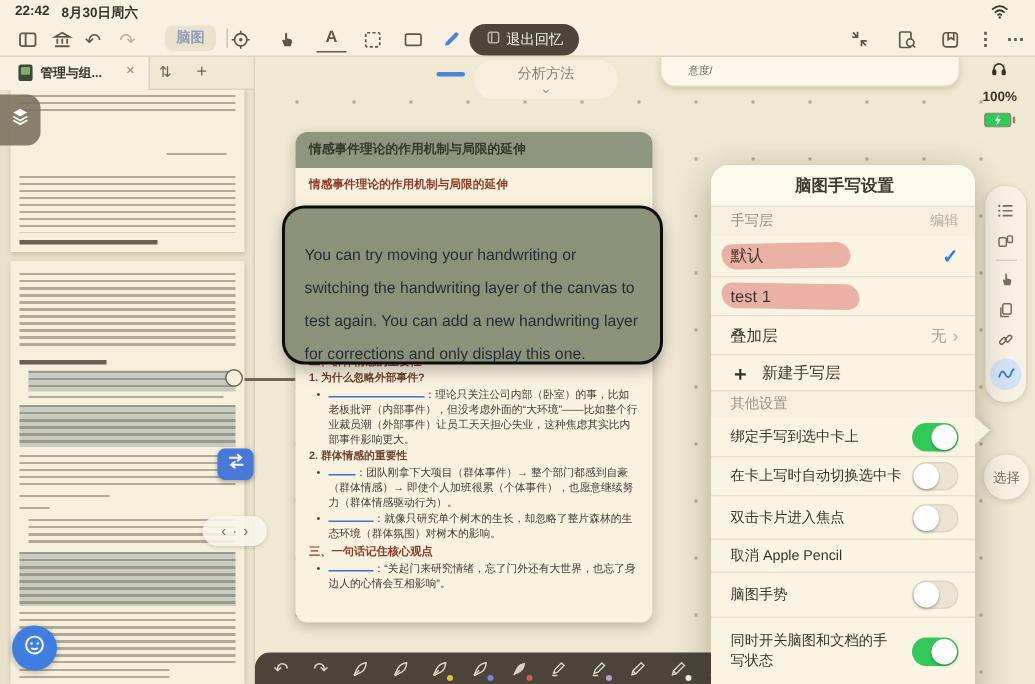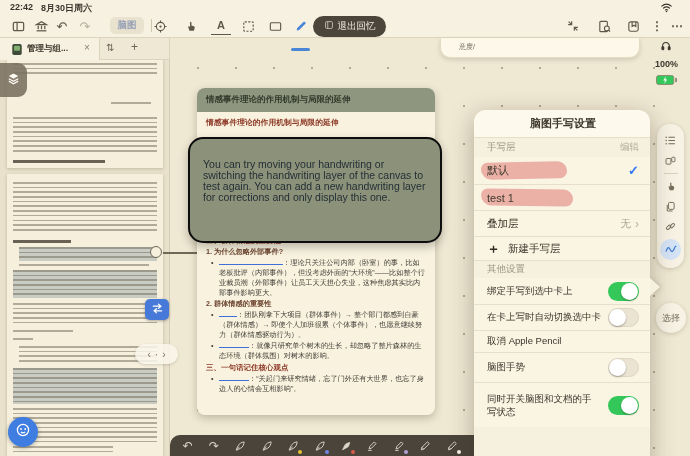--- a/index.html
+++ b/index.html
@@ -54,21 +54,21 @@
   .ct{font-weight:700;color:#8e3b28;font-size:7.8px;}
   .ch{font-weight:700;color:#8e3b28;font-size:7.5px;margin-top:2px;}
   .cs{font-weight:700;color:#6d4531;margin-top:1px;}
   .cb{position:relative;padding-left:13px;margin-top:1px;}
   .cb::before{content:"•";position:absolute;left:5px;color:#44403a;}
   .blank{display:inline-block;border-bottom:1.4px solid #3f6fd8;height:6px;}
   .b-s{width:18px;} .b-m{width:30px;} .b-l{width:64px;}
   .spacer{height:95px;}
 
   
-  .tooltip{left:188px;top:137px;width:254px;height:106px;background:#8c9279;border:2.5px solid #0d0d0d;border-radius:15px;z-index:6;box-shadow:0 4px 10px rgba(0,0,0,.25);padding:20px 14px 0 13px;font-size:10.5px;line-height:11px;color:#242e36;font-weight:500;}
+  .tooltip{left:188px;top:137px;width:254px;height:106px;background:#8c9279;border:2.5px solid #0d0d0d;border-radius:15px;z-index:6;box-shadow:0 4px 10px rgba(0,0,0,.25);padding:20px 14px 0 13px;font-size:10.5px;line-height:22px;color:#242e36;font-weight:500;}
 
   
   .penbar{left:170px;top:435px;width:352px;height:21px;background:#4a443b;border-radius:10px 10px 0 0;display:flex;align-items:center;justify-content:space-evenly;z-index:5;}
   .pt{position:relative;width:18px;height:18px;display:flex;align-items:center;justify-content:center;color:#d9d3c6;font-size:12px;}
   .pt svg{display:block;}
   .dot{position:absolute;right:0;bottom:1px;width:4px;height:4px;border-radius:50%;}
 
   
   .rail{left:657px;top:124px;width:27px;height:144px;background:rgba(247,242,229,.93);border-radius:13px;box-shadow:0 1px 4px rgba(90,80,55,.25);display:flex;flex-direction:column;align-items:center;justify-content:space-evenly;z-index:4;padding:4px 0;}
   .ri{color:#776e5b;display:flex;align-items:center;justify-content:center;width:21px;height:16px;}
@@ -202,20 +202,24 @@
           <rect x="3" y="3" width="10" height="10" rx="2"></rect>
           <path d="M6.5 3v5l2-1.4 2 1.4V3"></path>
         </svg>
       </span>
     <span class="tbi" style="left:647px;font-size:12px;font-weight:700">⋮</span>
     <span class="tbi" style="left:667px;font-size:12px;font-weight:700">⋯</span>
   </div>
 
   <div class="abs canvas">
     <div class="abs topcard"><span>意度/</span></div>
+    <div class="abs analysis">
+      <div class="al">分析方法</div>
+      <div class="ac">⌄</div>
+    </div>
   </div>
 
   <div class="abs conn-line"></div>
   <div class="abs conn-circle"></div>
 
   <div class="abs card">
     <div class="abs card-hd">
         <span>情感事件理论的作用机制与局限的延伸</span>
       </div>
     <div class="abs card-bd">
@@ -458,20 +462,27 @@
           <span class="knob"></span>
         </span>
     </div>
     <div class="prow p-item" style="height:26px">
       <span class="tglrow-label">在卡上写时自动切换选中卡</span>
         <span class="grow"></span>
       <span class="toggle tg-off">
           <span class="knob"></span>
         </span>
     </div>
+    <div class="prow p-item" style="height:29px">
+      <span class="tglrow-label">双击卡片进入焦点</span>
+        <span class="grow"></span>
+      <span class="toggle tg-off">
+          <span class="knob"></span>
+        </span>
+    </div>
     <div class="prow p-item" style="height:22px">
       <span class="tglrow-label">取消 Apple Pencil</span>
     </div>
     <div class="prow p-item" style="height:30px">
       <span class="tglrow-label">脑图手势</span>
         <span class="grow"></span>
       <span class="toggle tg-off">
           <span class="knob"></span>
         </span>
     </div>

